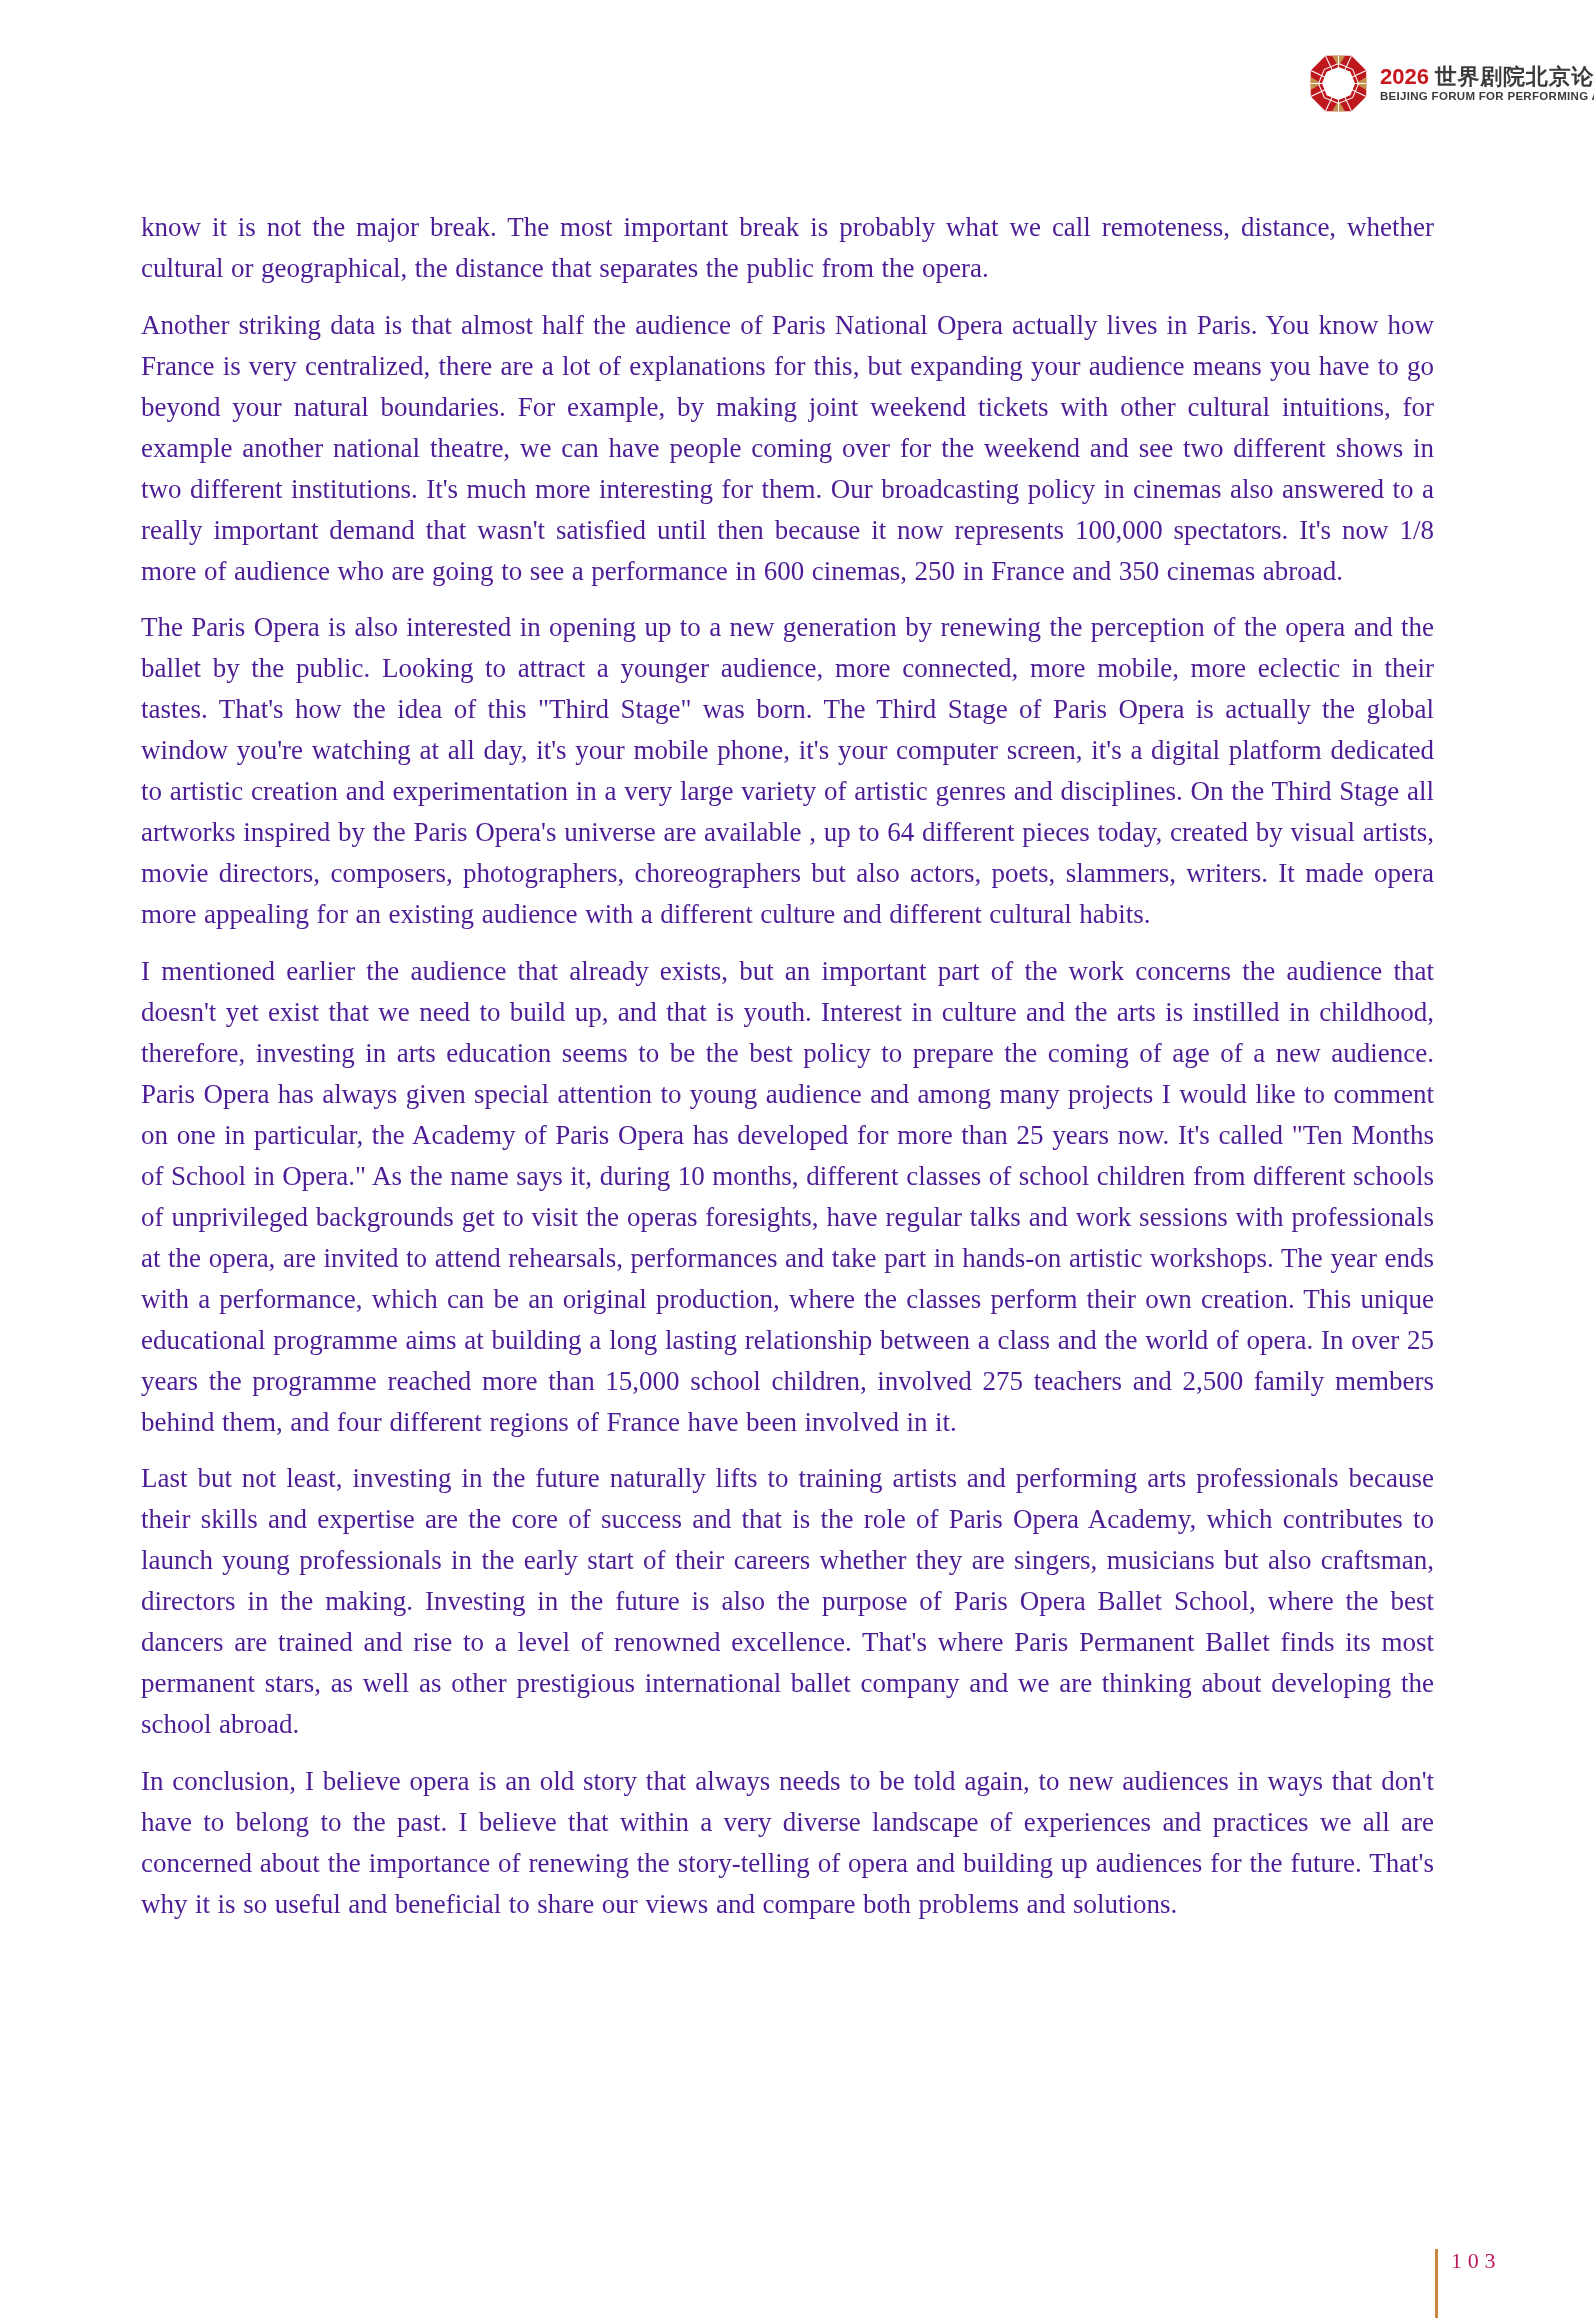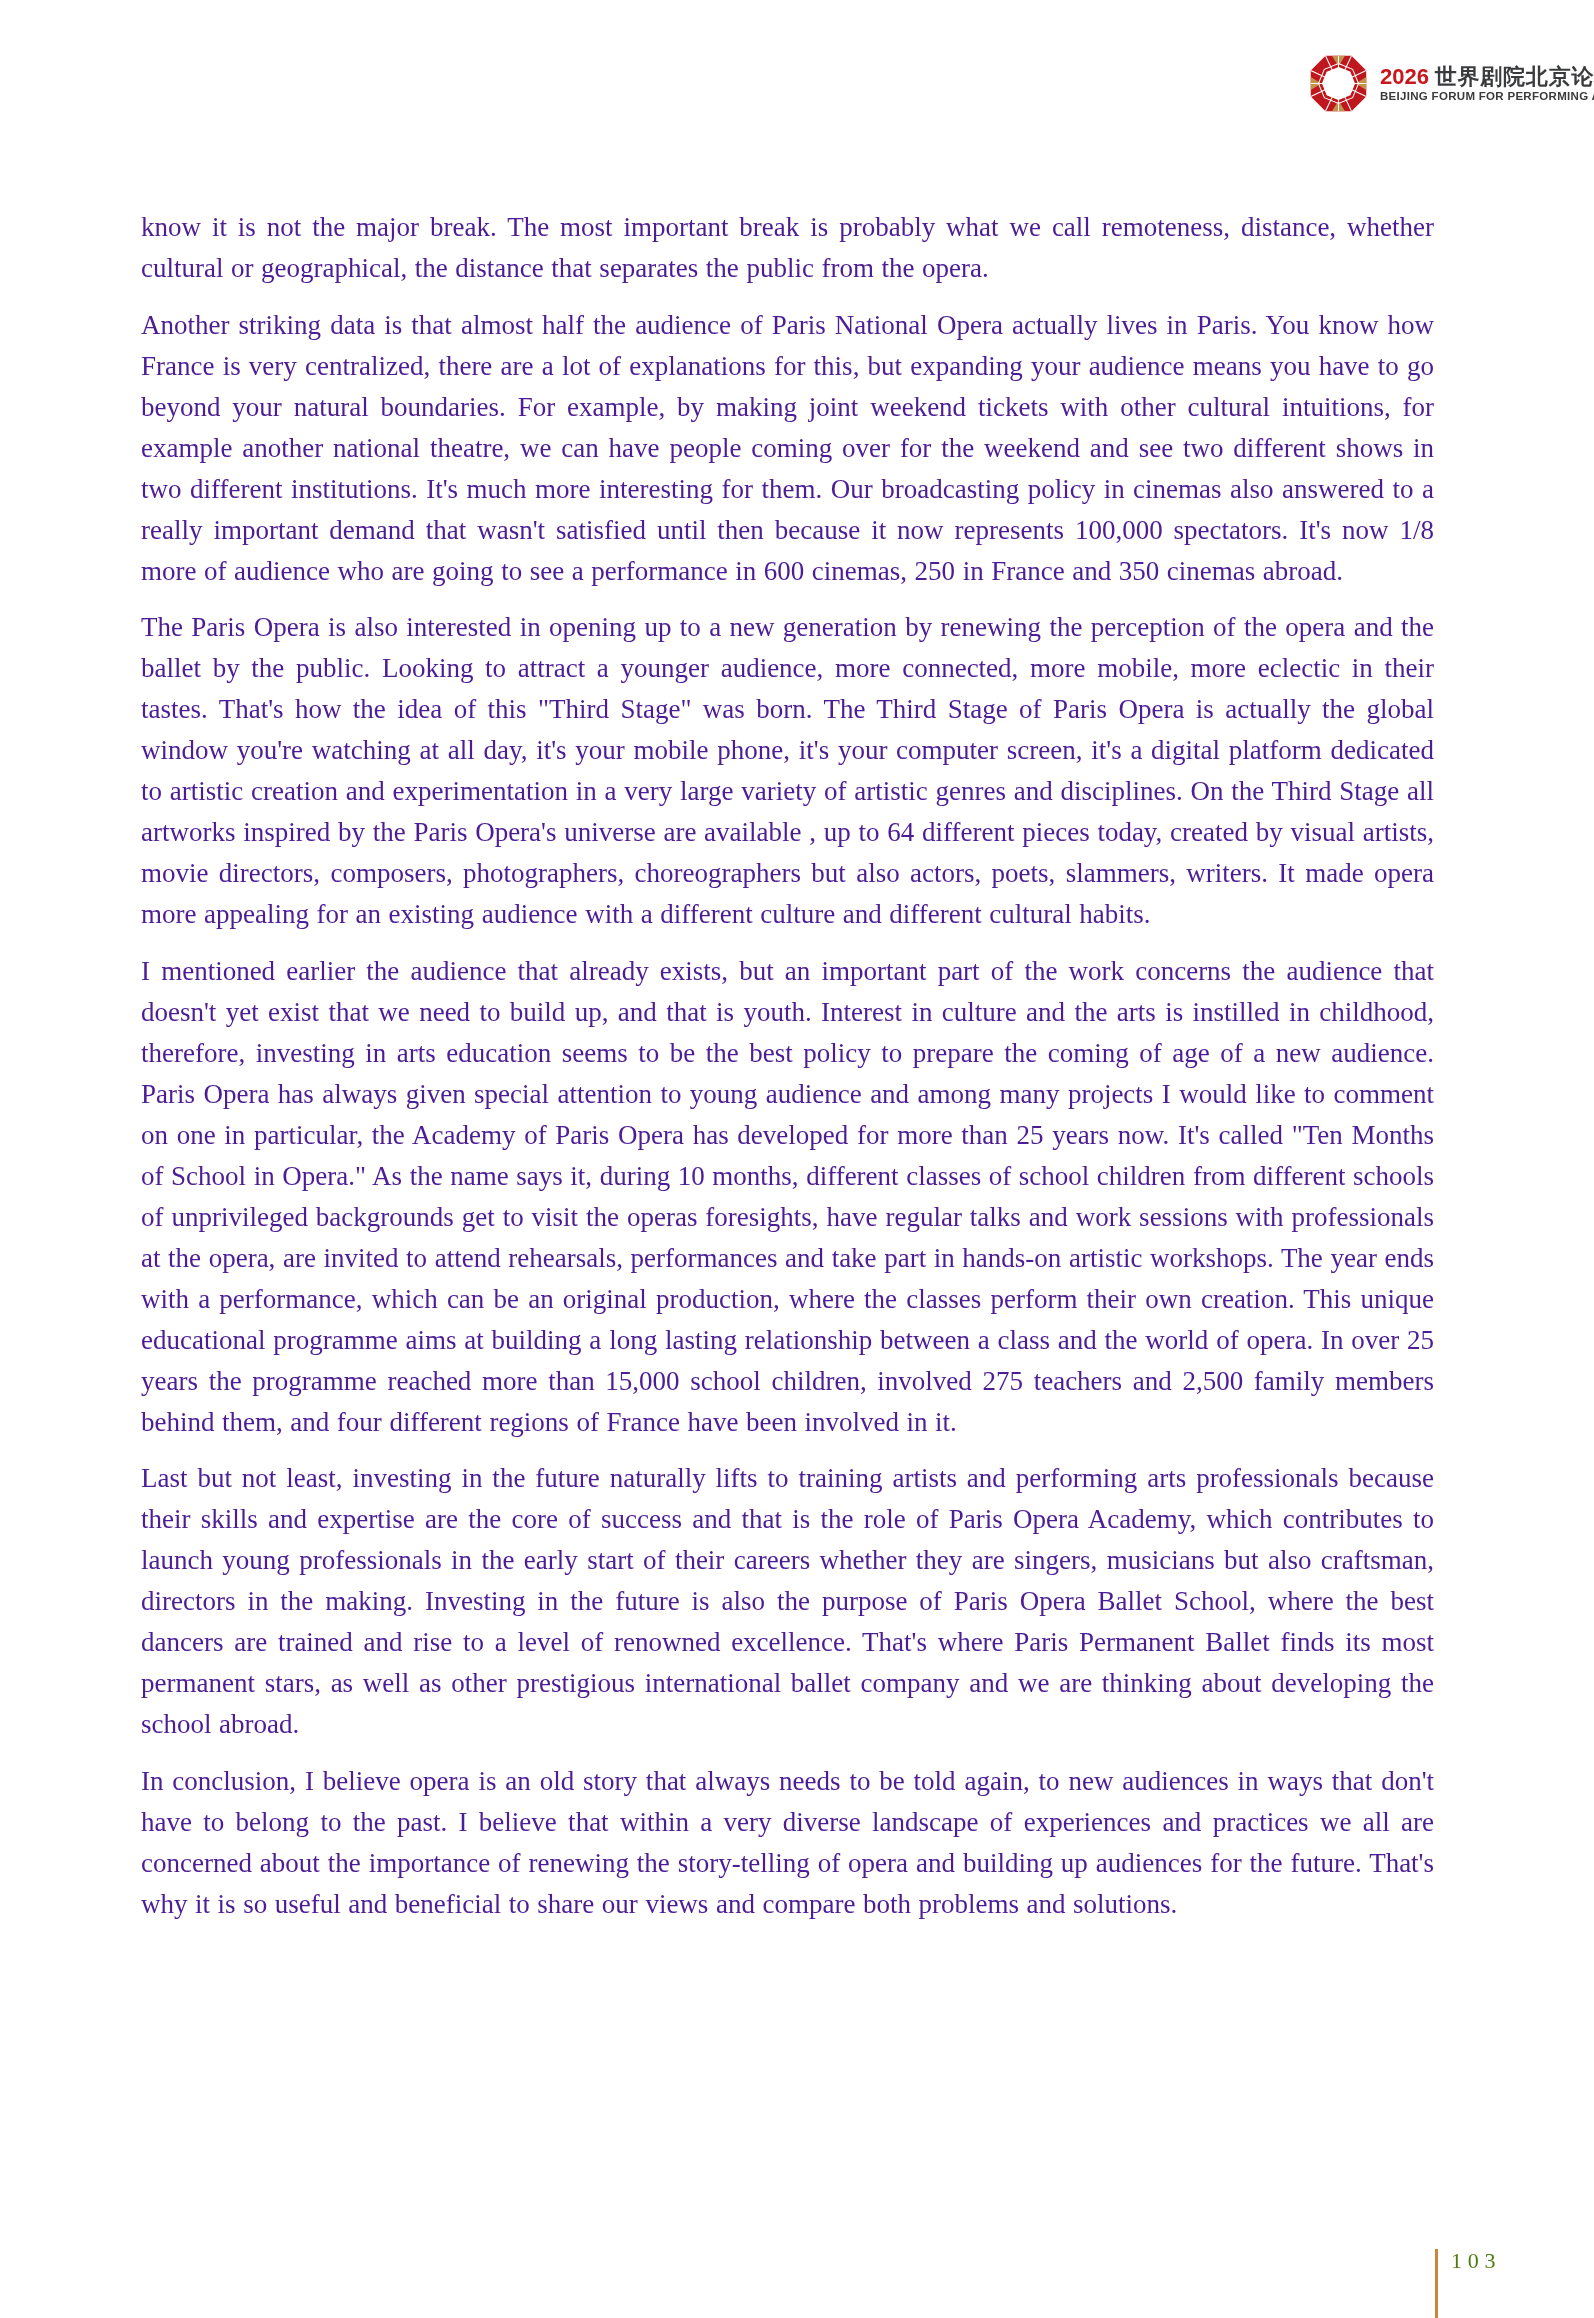--- a/index.html
+++ b/index.html
@@ -45,21 +45,21 @@
   
   .footer-rule {
     position: absolute; left: 1435px; top: 2249px;
     width: 2.5px; height: 70px;
     background: #c9873c;
   }
   .page-number {
     position: absolute; left: 1451px; top: 2249px;
     font-size: 22px; line-height: 24.5px;
     letter-spacing: 5.7px;
-    color: #4d7c0f;
+    color: #be185d;
   }
 </style>
 </head>
 <body>
 
 <div class="emblem">
   <svg viewBox="0 0 100 100" width="59" height="59" aria-hidden="true">
 
     <polygon points="28,3 72,3 97,28 97,72 72,97 28,97 3,72 3,28" fill="#bf171e"></polygon>
 

